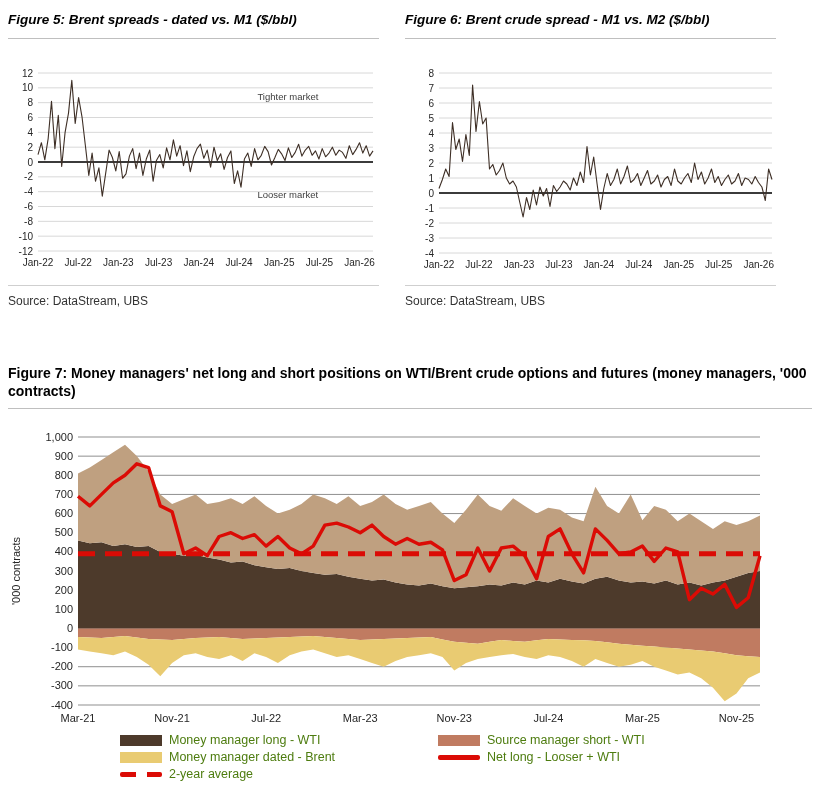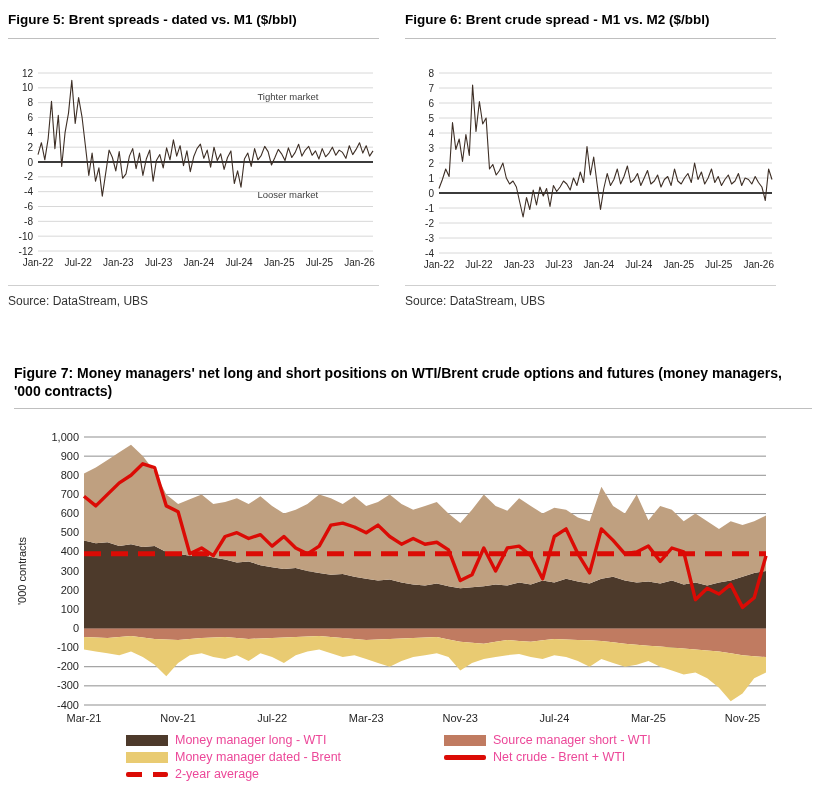--- a/index.html
+++ b/index.html
@@ -12,39 +12,40 @@
     overflow:hidden;
   }
   .page { padding:8px 8px 0 8px; }
   .top-row { display:flex; gap:26px; }
   .fig-block { display:block; }
   .fig-block.col { width:371px; }
   .fig-title {
     font-size:13.5px; font-weight:bold; line-height:1.25;
     border-bottom:1px solid #bfbfbf;
     padding:4px 0 9px 0;
+    font-style:italic;
   }
   .chart-wrap { margin-top:24px; }
   svg text { font-family:"Liberation Sans", sans-serif; }
   .src-rule { border-top:1px solid #cfcfcf; margin-top:6px; }
   .source-text { font-size:12px; color:#333; padding-top:8px; }
-  .fig7-block { margin-top:56px;margin-left:6px; }
+  .fig7-block { margin-top:56px; }
   .fig7-title {
     font-size:14px; font-weight:bold; line-height:1.3;
     border-bottom:1px solid #bfbfbf;
     padding-bottom:8px;
   }
   .fig7-chart { margin-top:16px; }
   .legend {
     margin:4px 0 0 112px;
     display:grid;
     grid-template-columns:318px auto;
     row-gap:3px;
   }
-  .legend-item { display:flex; align-items:center; font-size:12.5px; color:#ec4899; }
+  .legend-item { display:flex; align-items:center; font-size:12.5px; color:#4d7c0f; }
   .swatch { width:42px; height:11px; display:inline-block; margin-right:7px; flex:none; }
   .swatch.line { height:4.5px; border-radius:2px; }
   .bottom-rule { border-top:1px solid #d9d9d9; margin-top:8px; }
 </style>
 </head>
 <body>
 
 <div class="page">
 
   <div class="top-row">
@@ -207,21 +208,21 @@
       <div class="legend-item">
         <span class="swatch" style="background: rgb(192, 123, 97);"></span>
         <span>Source manager short - WTI</span>
       </div>
       <div class="legend-item">
         <span class="swatch" style="background: rgb(233, 203, 114);"></span>
         <span>Money manager dated - Brent</span>
       </div>
       <div class="legend-item">
         <span class="swatch line" style="background: rgb(219, 11, 5);"></span>
-        <span>Net crude - Brent + WTI</span>
+        <span>Net long - Looser + WTI</span>
       </div>
       <div class="legend-item">
         <span class="swatch line" style="height: 5px; background: repeating-linear-gradient(90deg, rgb(219, 11, 5) 0px, rgb(219, 11, 5) 16px, transparent 16px, transparent 27px);"></span>
         <span>2-year average</span>
       </div>
     </div>
     <div class="bottom-rule"></div>
   </figure>
 
 </div>

